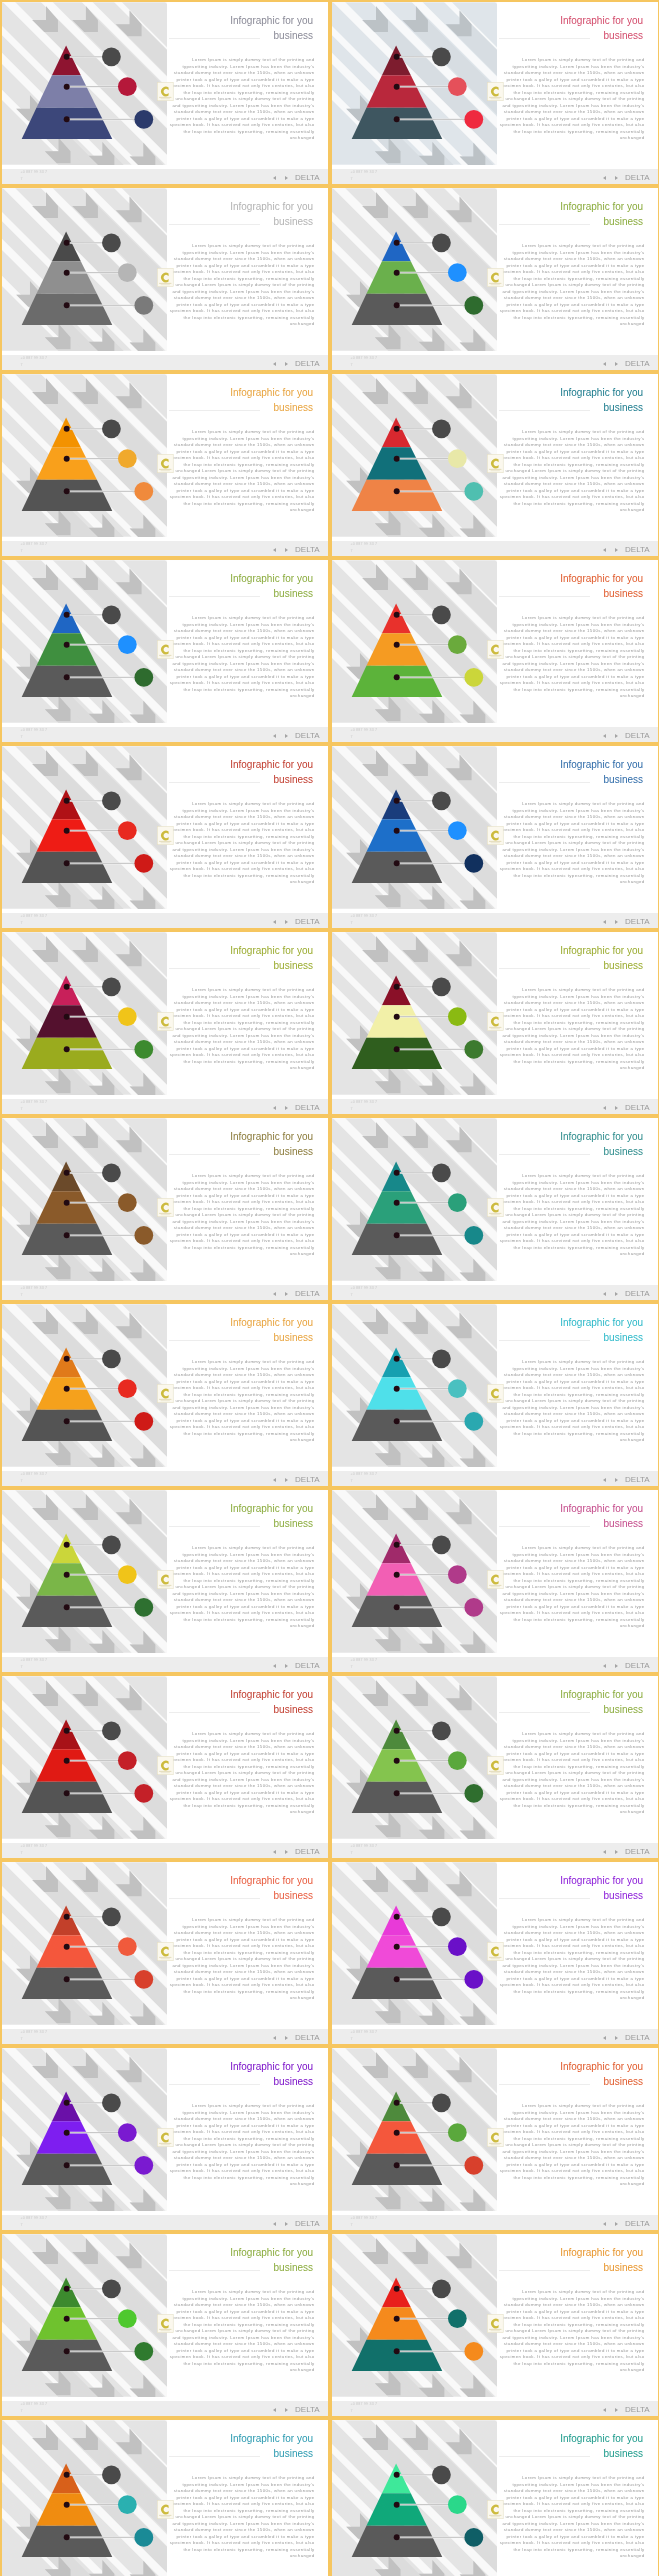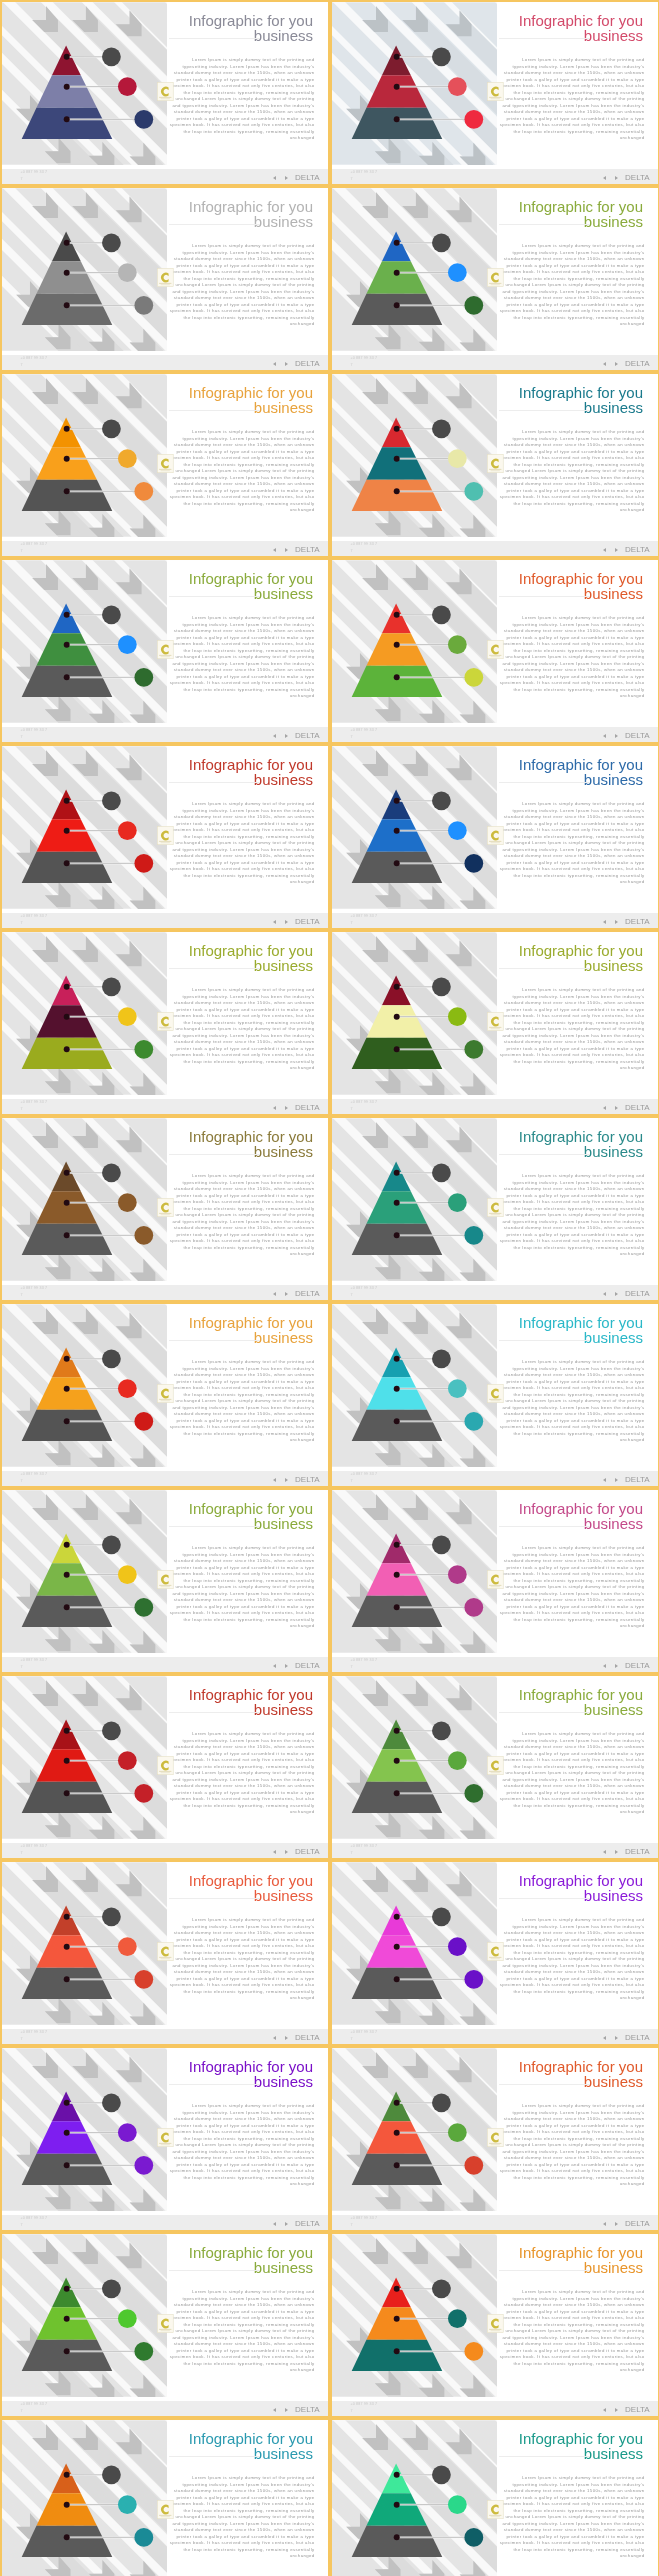--- a/index.html
+++ b/index.html
@@ -3,21 +3,21 @@
 <meta charset="utf-8">
 <title>Infographic for you business</title>
 <style>
 *{box-sizing:border-box;margin:0;padding:0}
 html,body{background:#ffffff;font-family:"Liberation Sans",sans-serif;}
 #grid{width:659px;display:grid;grid-template-columns:330px 330px;grid-auto-rows:186px;}
 .cell{position:relative;width:330px;height:186px;border:2.1px solid #f6c660;background:#ffffff;overflow:hidden;}
 .slide{position:absolute;left:0;top:0;right:0;bottom:0;background:#ffffff;overflow:hidden;}
 .art{position:absolute;left:0;top:0;width:165px;height:163px;overflow:hidden;}
 .pyrwrap{position:absolute;left:0px;top:37px;width:165px;height:134px;}
-.title{position:absolute;right:15px;top:11.3px;text-align:right;font-size:15px;line-height:15px;font-weight:400;white-space:nowrap;margin-left:16px;}
+.title{position:absolute;right:15px;top:11.3px;text-align:right;font-size:10px;line-height:15px;font-weight:400;white-space:nowrap;margin-left:16px;}
 .ttl-rule{position:absolute;left:167px;top:36px;width:91px;height:1px;background:#ededed;}
 .body-text{position:absolute;right:13.4px;top:55px;width:145px;text-align:right;font-size:4.3px;line-height:6.5px;color:#969696;letter-spacing:0.4px;}
 .wm{position:absolute;left:155px;top:80px;width:16.5px;height:19px;}
 .botbar{position:absolute;left:0;right:0;top:167px;bottom:0;background:#ededed;}
 .phone{position:absolute;left:18.4px;top:-0.5px;font-size:3.6px;line-height:7.8px;color:#c9c9c9;letter-spacing:0.2px;width:27px;}
 .navs{position:absolute;right:8.3px;top:4.6px;display:flex;align-items:flex-end;}
 .nav-a{width:0;height:0;border-top:2.2px solid transparent;border-bottom:2.2px solid transparent;margin-bottom:1.9px;}
 .nav-l{border-right:3.6px solid #a4a4a4;margin-right:9.4px;}
 .nav-r{border-left:3.6px solid #a4a4a4;margin-right:7.1px;}
 .brand{font-size:8px;color:#9a9a9a;letter-spacing:0px;line-height:8px;}

